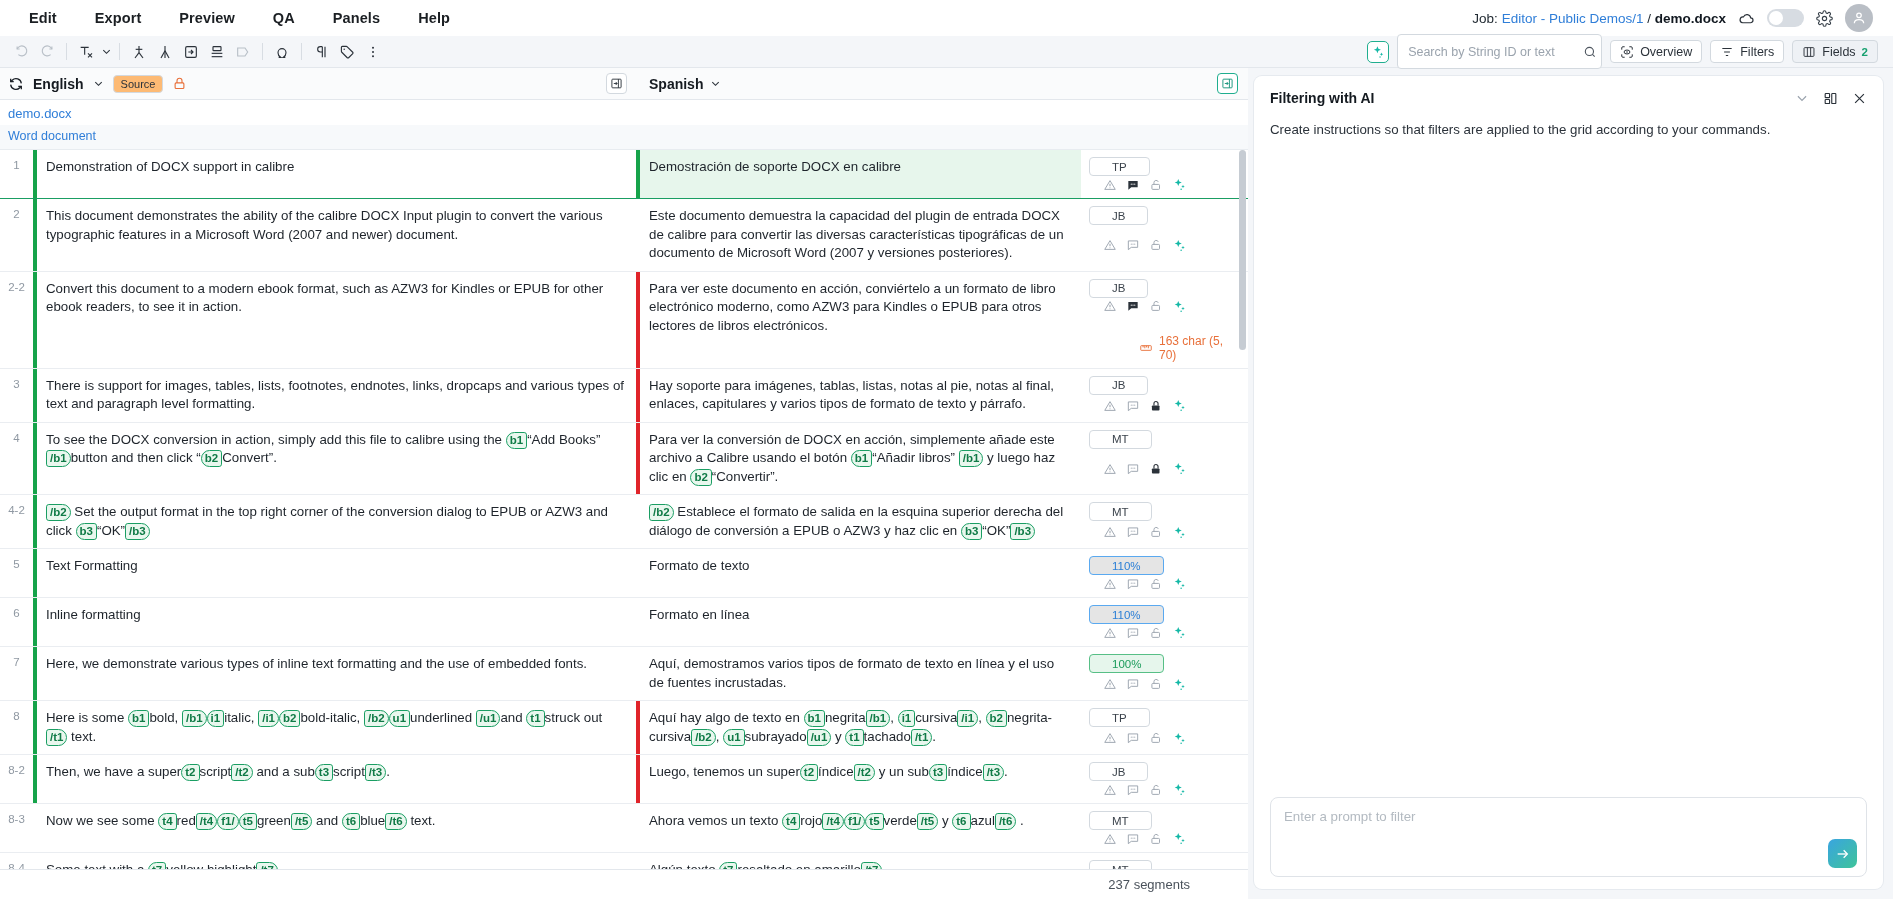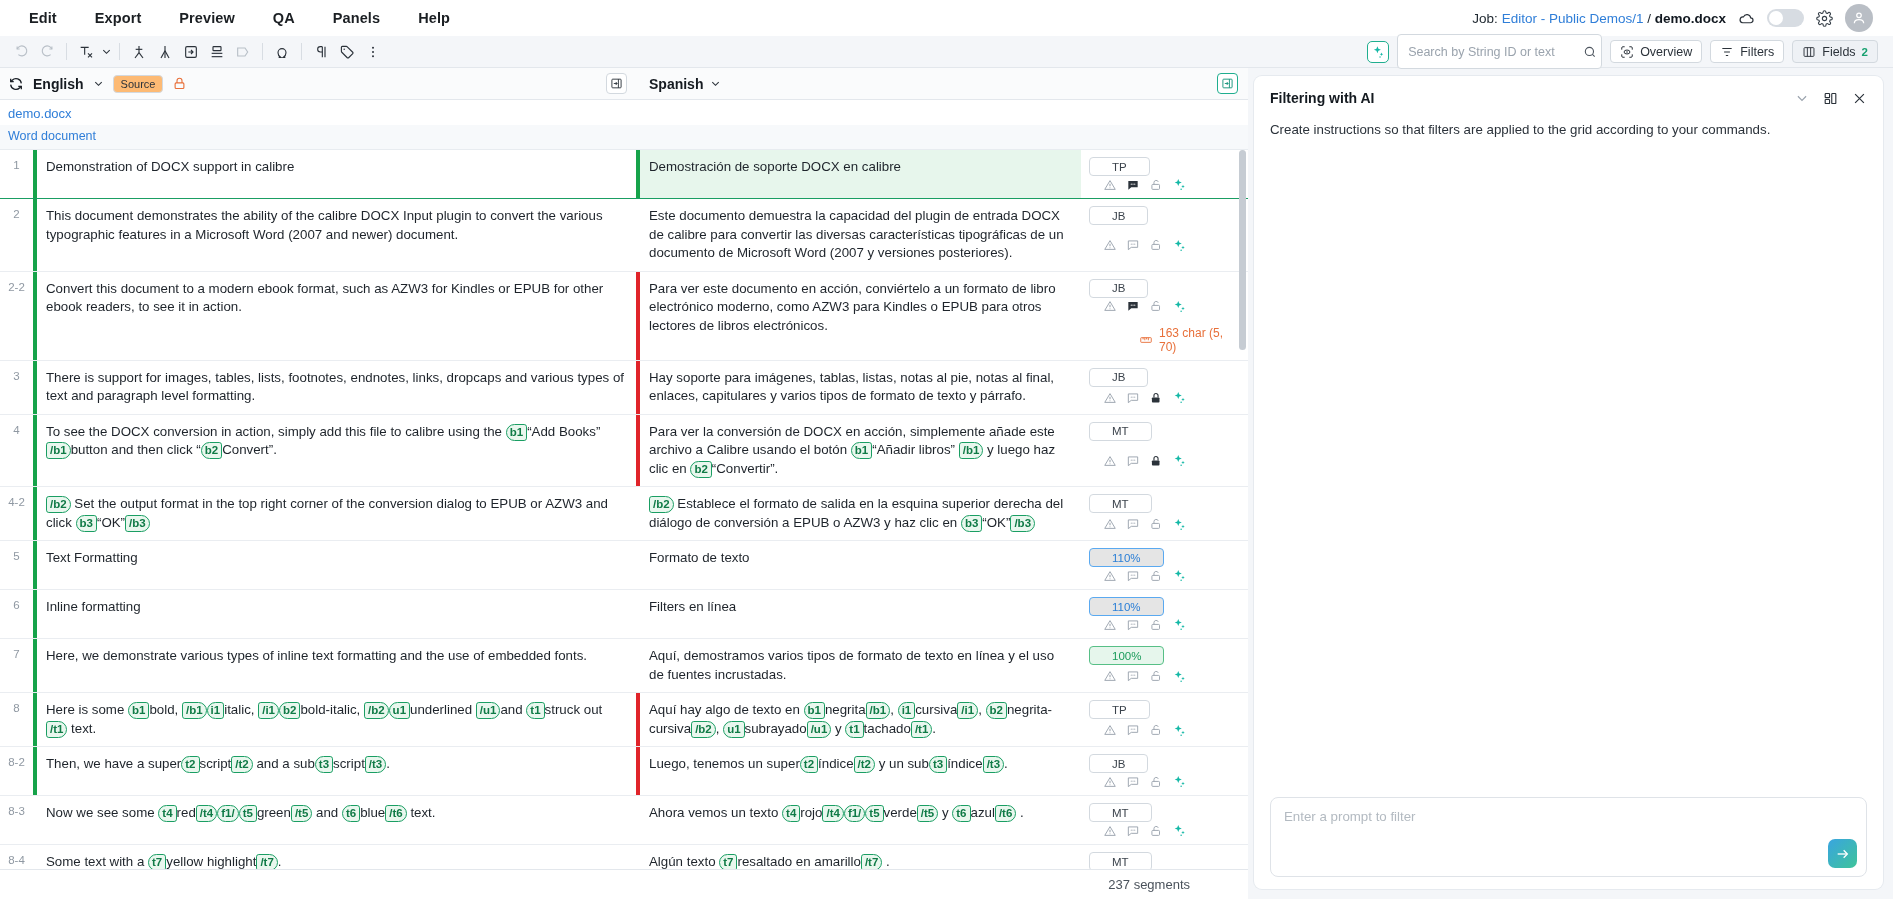--- a/index.html
+++ b/index.html
@@ -160,21 +160,21 @@
     background: #fff; padding: 0 22px; cursor: pointer; flex: 0 0 auto;
   }
   .badge.blue { border-color: #5aa9f0; background: #e5e5e5; color: #2b7fd6; }
   .badge.green { border-color: #57bf86; background: #e6f6ec; color: #1c9c5c; }
   .meta-icons { display: flex; align-items: center; gap: 9px; margin-left: 14px; padding-top: 1px; }
   .mi { display: inline-flex; cursor: pointer; color: #9aa3ad; }
   .mi.dark { color: #2b323a; }
   .mi.teal { color: #14b8a6; }
   .char-warn {
     width: 100%; display: flex; align-items: center; gap: 6px;
-    color: #e8703a; font-size: 12px; padding-left: 50px; margin-top: 12px;
+    color: #e8703a; font-size: 12px; padding-left: 50px; margin-top: 20px;
   }
 
   
   .tag {
     display: inline-block; font-size: 11.5px; line-height: 13px; color: #0f7a46;
     background: #e9f7ee; border: 1px solid #1a9e63; padding: 1px 3px 1px 3px;
     font-weight: 700; vertical-align: baseline; white-space: nowrap;
   }
   .tag.open  { border-radius: 9px 3px 3px 9px; }
   .tag.close { border-radius: 3px 9px 9px 3px; }
@@ -730,21 +730,21 @@
                       <path d="M17.6 12.4l.8 2 2 .8-2 .8-.8 2-.8-2-2-.8 2-.8z"></path>
                       <circle cx="14.6" cy="19.6" r="1.25"></circle>
                     </svg>
                   </span>
                 </div>
               </div>
             </div>
             <div class="row">
               <div class="c-num">6</div>
               <div class="c-src bar-green">Inline formatting</div>
-              <div class="c-tgt bar-none">Filters en línea</div>
+              <div class="c-tgt bar-none">Formato en línea</div>
               <div class="c-meta">
                 <div class="badge blue">110%</div>
                 <div class="meta-icons">
                   <span class="mi">
                     <svg width="14" height="14" viewBox="0 0 24 24" fill="none" stroke="currentColor" stroke-width="1.6">
                       <path d="M12 4.5L21 19.5H3z"></path>
                       <path d="M12 10v4" stroke-width="1.8"></path>
                       <circle cx="12" cy="16.8" r=".9" fill="currentColor" stroke="none"></circle>
                     </svg>
                   </span>

